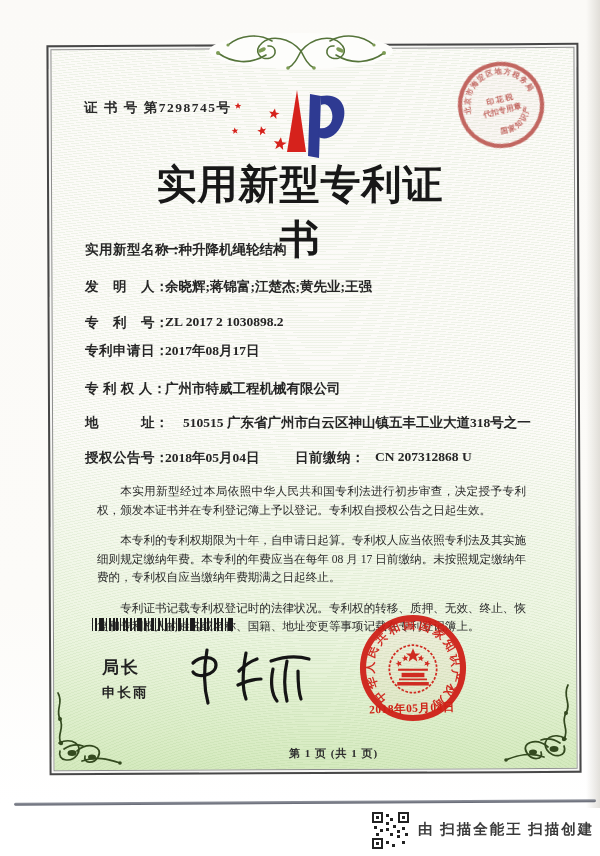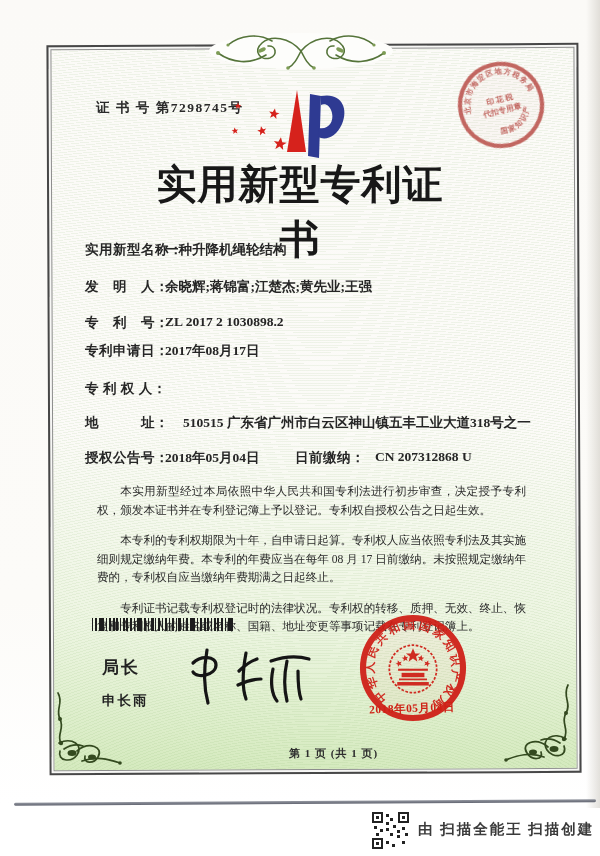--- a/index.html
+++ b/index.html
@@ -20,21 +20,21 @@
     box-shadow:inset 0 0 0 2px #f7f7f5, inset 0 0 0 3px #8d8d8d;
     transform:rotate(-0.25deg);
   }
   .guilloche{
     position:absolute;left:3px;top:3px;right:3px;bottom:3px;pointer-events:none;
     background-image:
       repeating-radial-gradient(ellipse 820px 460px at 50% 118%, rgba(120,172,92,0.10) 0 1.5px, rgba(255,255,255,0) 1.5px 4.5px),
       linear-gradient(180deg, rgba(255,255,255,0) 52%, rgba(215,236,192,0.42) 80%, rgba(197,226,166,0.72) 100%);
   }
   .abs{position:absolute;}
-  .cert-no{left:84px;top:99px;font-size:13.5px;font-weight:700;color:#2a2a2a;letter-spacing:1.5px;margin-left:12px;}
+  .cert-no{left:84px;top:99px;font-size:13.5px;font-weight:700;color:#2a2a2a;letter-spacing:1.5px;}
   .title{
     left:145px;top:157px;width:310px;text-align:center;
     font-size:40px;font-weight:700;color:#181818;letter-spacing:1px;
   }
   .row{left:0;top:0;width:524px;height:20px;}
   .lbl,.val{position:absolute;font-size:13.5px;font-weight:600;color:#262626;white-space:nowrap;}
   .lbl{left:85px;letter-spacing:0.5px;}
   .val{left:165px;}
   .val.wrap{white-space:normal;width:376px;line-height:18px;margin-left:18px;}
   .lbl2{left:295px;}
@@ -44,21 +44,21 @@
     font-size:11.6px;line-height:18.5px;color:#2b2b2b;text-align:justify;
   }
   .body-text p{margin:12px;text-indent:2em;}
   .barcode{
     left:92px;top:618px;width:142px;height:13px;
     background:
       repeating-linear-gradient(90deg,#1d1d1d 0 1.5px,rgba(0,0,0,0) 1.5px 3px,#1d1d1d 3px 5.5px,rgba(0,0,0,0) 5.5px 7px),
       repeating-linear-gradient(90deg,rgba(0,0,0,0) 0 8px,#1d1d1d 8px 10px,rgba(0,0,0,0) 10px 13px);
   }
   .director-title{left:102px;top:656px;font-size:17px;font-weight:700;color:#222;letter-spacing:2px;}
-  .director-name{left:102px;top:684px;font-size:13.5px;font-weight:700;color:#222;letter-spacing:2px;margin-top:8px;}
+  .director-name{left:102px;top:684px;font-size:13.5px;font-weight:700;color:#222;letter-spacing:2px;}
   .signature{left:183px;top:645px;width:132px;height:64px;}
   .official-seal{left:356px;top:611px;width:114px;height:114px;opacity:.93;}
   .seal-date{
     left:354px;top:701px;width:116px;text-align:center;
     font-size:11.5px;font-weight:700;color:#cf2015;letter-spacing:0.5px;
     transform:rotate(-2deg);
   }
   .tax-seal{left:455px;top:59px;width:92px;height:92px;opacity:.8;transform:rotate(-14deg);filter:blur(.2px);}
   .page-no{left:248px;top:746px;font-size:11px;font-weight:600;color:#2e2e2e;letter-spacing:1px;margin-left:41px;}
   .ornament-top{left:202px;top:25px;width:198px;height:52px;}
@@ -158,20 +158,21 @@
   <div class="abs row" style="top:314px">
     <span class="lbl">专　利　号：</span>
     <span class="val">ZL 2017 2 1030898.2</span>
   </div>
   <div class="abs row" style="top:342px">
     <span class="lbl">专利申请日：</span>
     <span class="val">2017年08月17日</span>
   </div>
   <div class="abs row" style="top:380px">
     <span class="lbl">专 利 权 人：</span>
+    <span class="val">广州市特威工程机械有限公司</span>
   </div>
   <div class="abs row" style="top:414px;height:40px">
     <span class="lbl">地　　　址：</span>
     <span class="val wrap">510515 广东省广州市白云区神山镇五丰工业大道318号之一</span>
   </div>
   <div class="abs row" style="top:449px">
     <span class="lbl">授权公告号：</span>
     <span class="val">2018年05月04日</span>
     <span class="lbl lbl2">日前缴纳：</span>
     <span class="val val2">CN 207312868 U</span>

